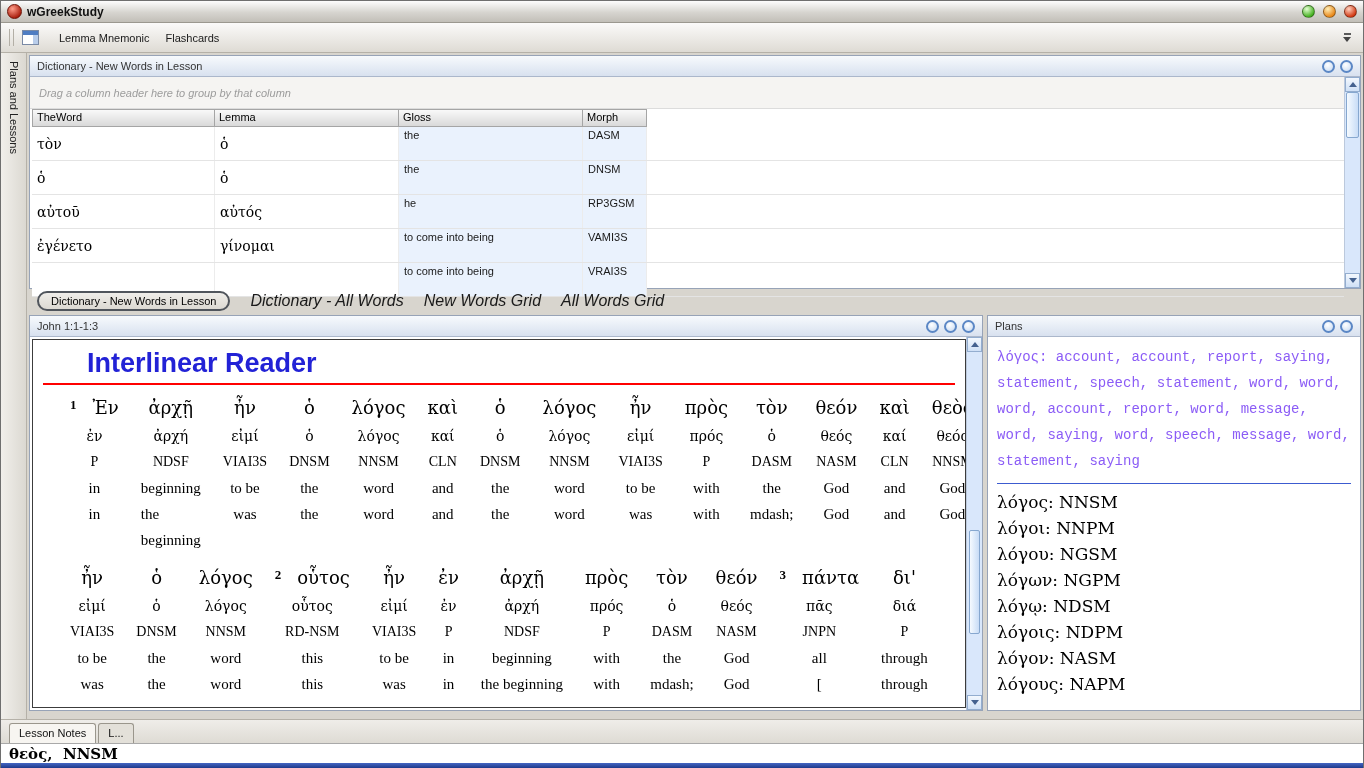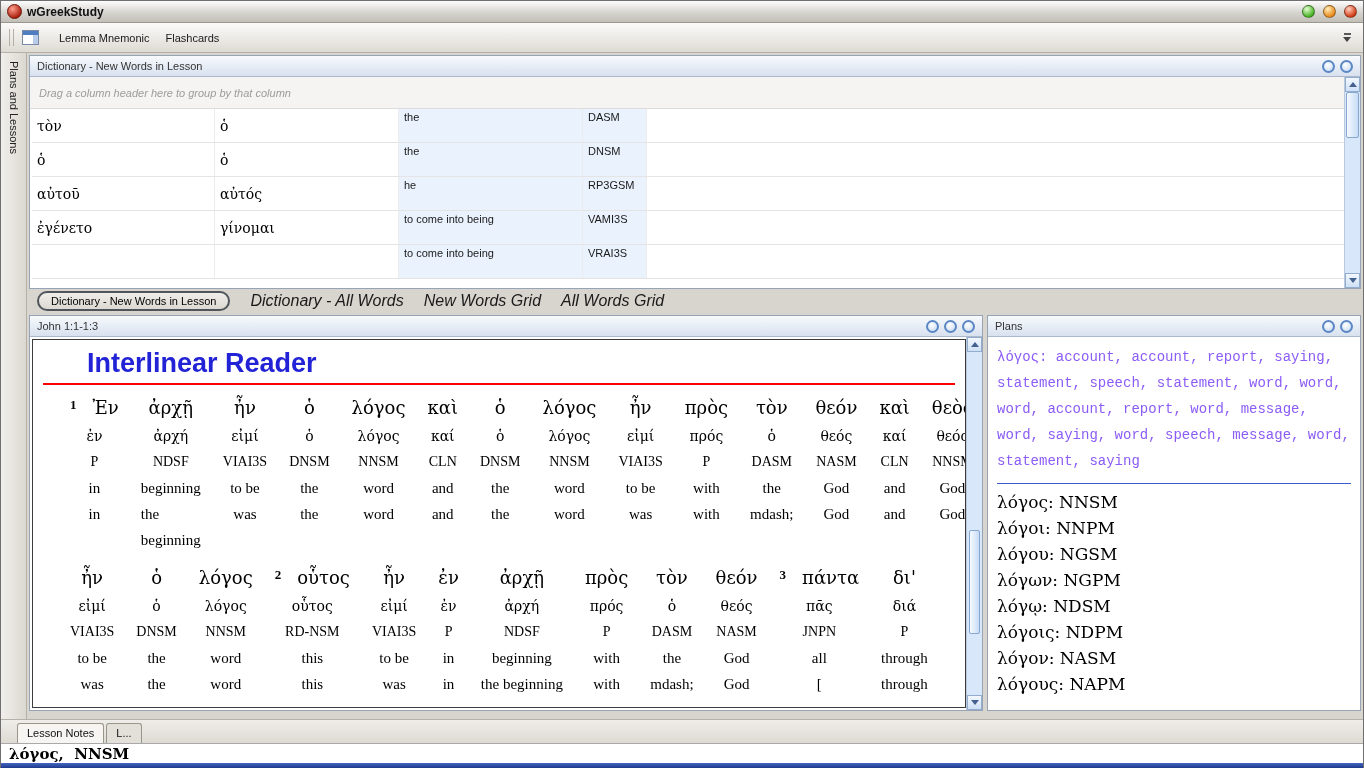--- a/index.html
+++ b/index.html
@@ -103,21 +103,21 @@
   .il-gloss, .il-trans { font-family:"Liberation Serif", serif; font-size:15px; line-height:26px; color:#000; }
 
   
   .info-body { flex:1; padding:7px 9px; overflow:hidden; }
   .info-gloss { font-family:Liberation Mono, monospace; font-size:14px; line-height:26px; color:#8b5cf6; }
   .info-rule { border-top:1px solid #3c5bd0; margin:9px 0 5px 0; }
   .info-form { font-family:"DejaVu Serif", serif; font-size:17px; line-height:26px; color:#000; }
 
   
   .bottom-tabs { height:24px; flex:0 0 24px; background:linear-gradient(#efede9,#dedbd4); border-top:1px solid #b5b1a8;
-    display:flex; align-items:flex-end; padding-left:16px; gap:2px; }
+    display:flex; align-items:flex-end; padding-left:8px; gap:2px; }
   .btab { font-size:11px; color:#111; padding:3px 9px 4px 9px; border:1px solid #9a968c; border-bottom:none;
     border-radius:3px 3px 0 0; background:#f7f5f1; }
   .btab.inactive { background:#e3e0d9; }
   .status-bar { height:20px; flex:0 0 20px; background:#ffffff; border-top:1px solid #a9a9a9;
     display:flex; align-items:center; padding-left:8px; }
   .status-text { font-family:"DejaVu Serif", serif; font-size:15px; font-weight:bold; color:#000; white-space:pre; }
   .bottom-strip { height:6px; flex:0 0 6px; background:linear-gradient(#4466c4,#16307f); }
 </style>
 </head>
 <body>
@@ -160,20 +160,26 @@
             <span class="pbtn"></span>
             <span class="pbtn"></span>
           </div>
         </div>
         <div class="dict-body">
           <div class="dict-main">
             <div class="group-area">
               <span>Drag a column header here to group by that column</span>
             </div>
             <div class="grid">
+              <div class="grid-header">
+                <div class="hcell w0">TheWord</div>
+                <div class="hcell w1">Lemma</div>
+                <div class="hcell w2">Gloss</div>
+                <div class="hcell w3">Morph</div>
+              </div>
               <div>
                   <div class="grid-row">
                     <div class="gcell word-cell w0">τὸν</div>
                     <div class="gcell word-cell w1">ὁ</div>
                     <div class="gcell gloss-cell w2">the</div>
                     <div class="gcell morph-cell w3">DASM</div>
                   </div>
                   <div class="grid-row">
                     <div class="gcell word-cell w0">ὁ</div>
                     <div class="gcell word-cell w1">ὁ</div>
@@ -597,17 +603,17 @@
       </div>
     </div>
   </div>
 
   <div class="bottom-tabs">
     <span class="btab">Lesson Notes</span>
     <span class="btab inactive">L...</span>
   </div>
 
   <div class="status-bar">
-    <span class="status-text">λόγος,  NNSM</span>
+    <span class="status-text">θεὸς,  NNSM</span>
   </div>
   <div class="bottom-strip"></div>
 
 </div>
 
 </body></html>

